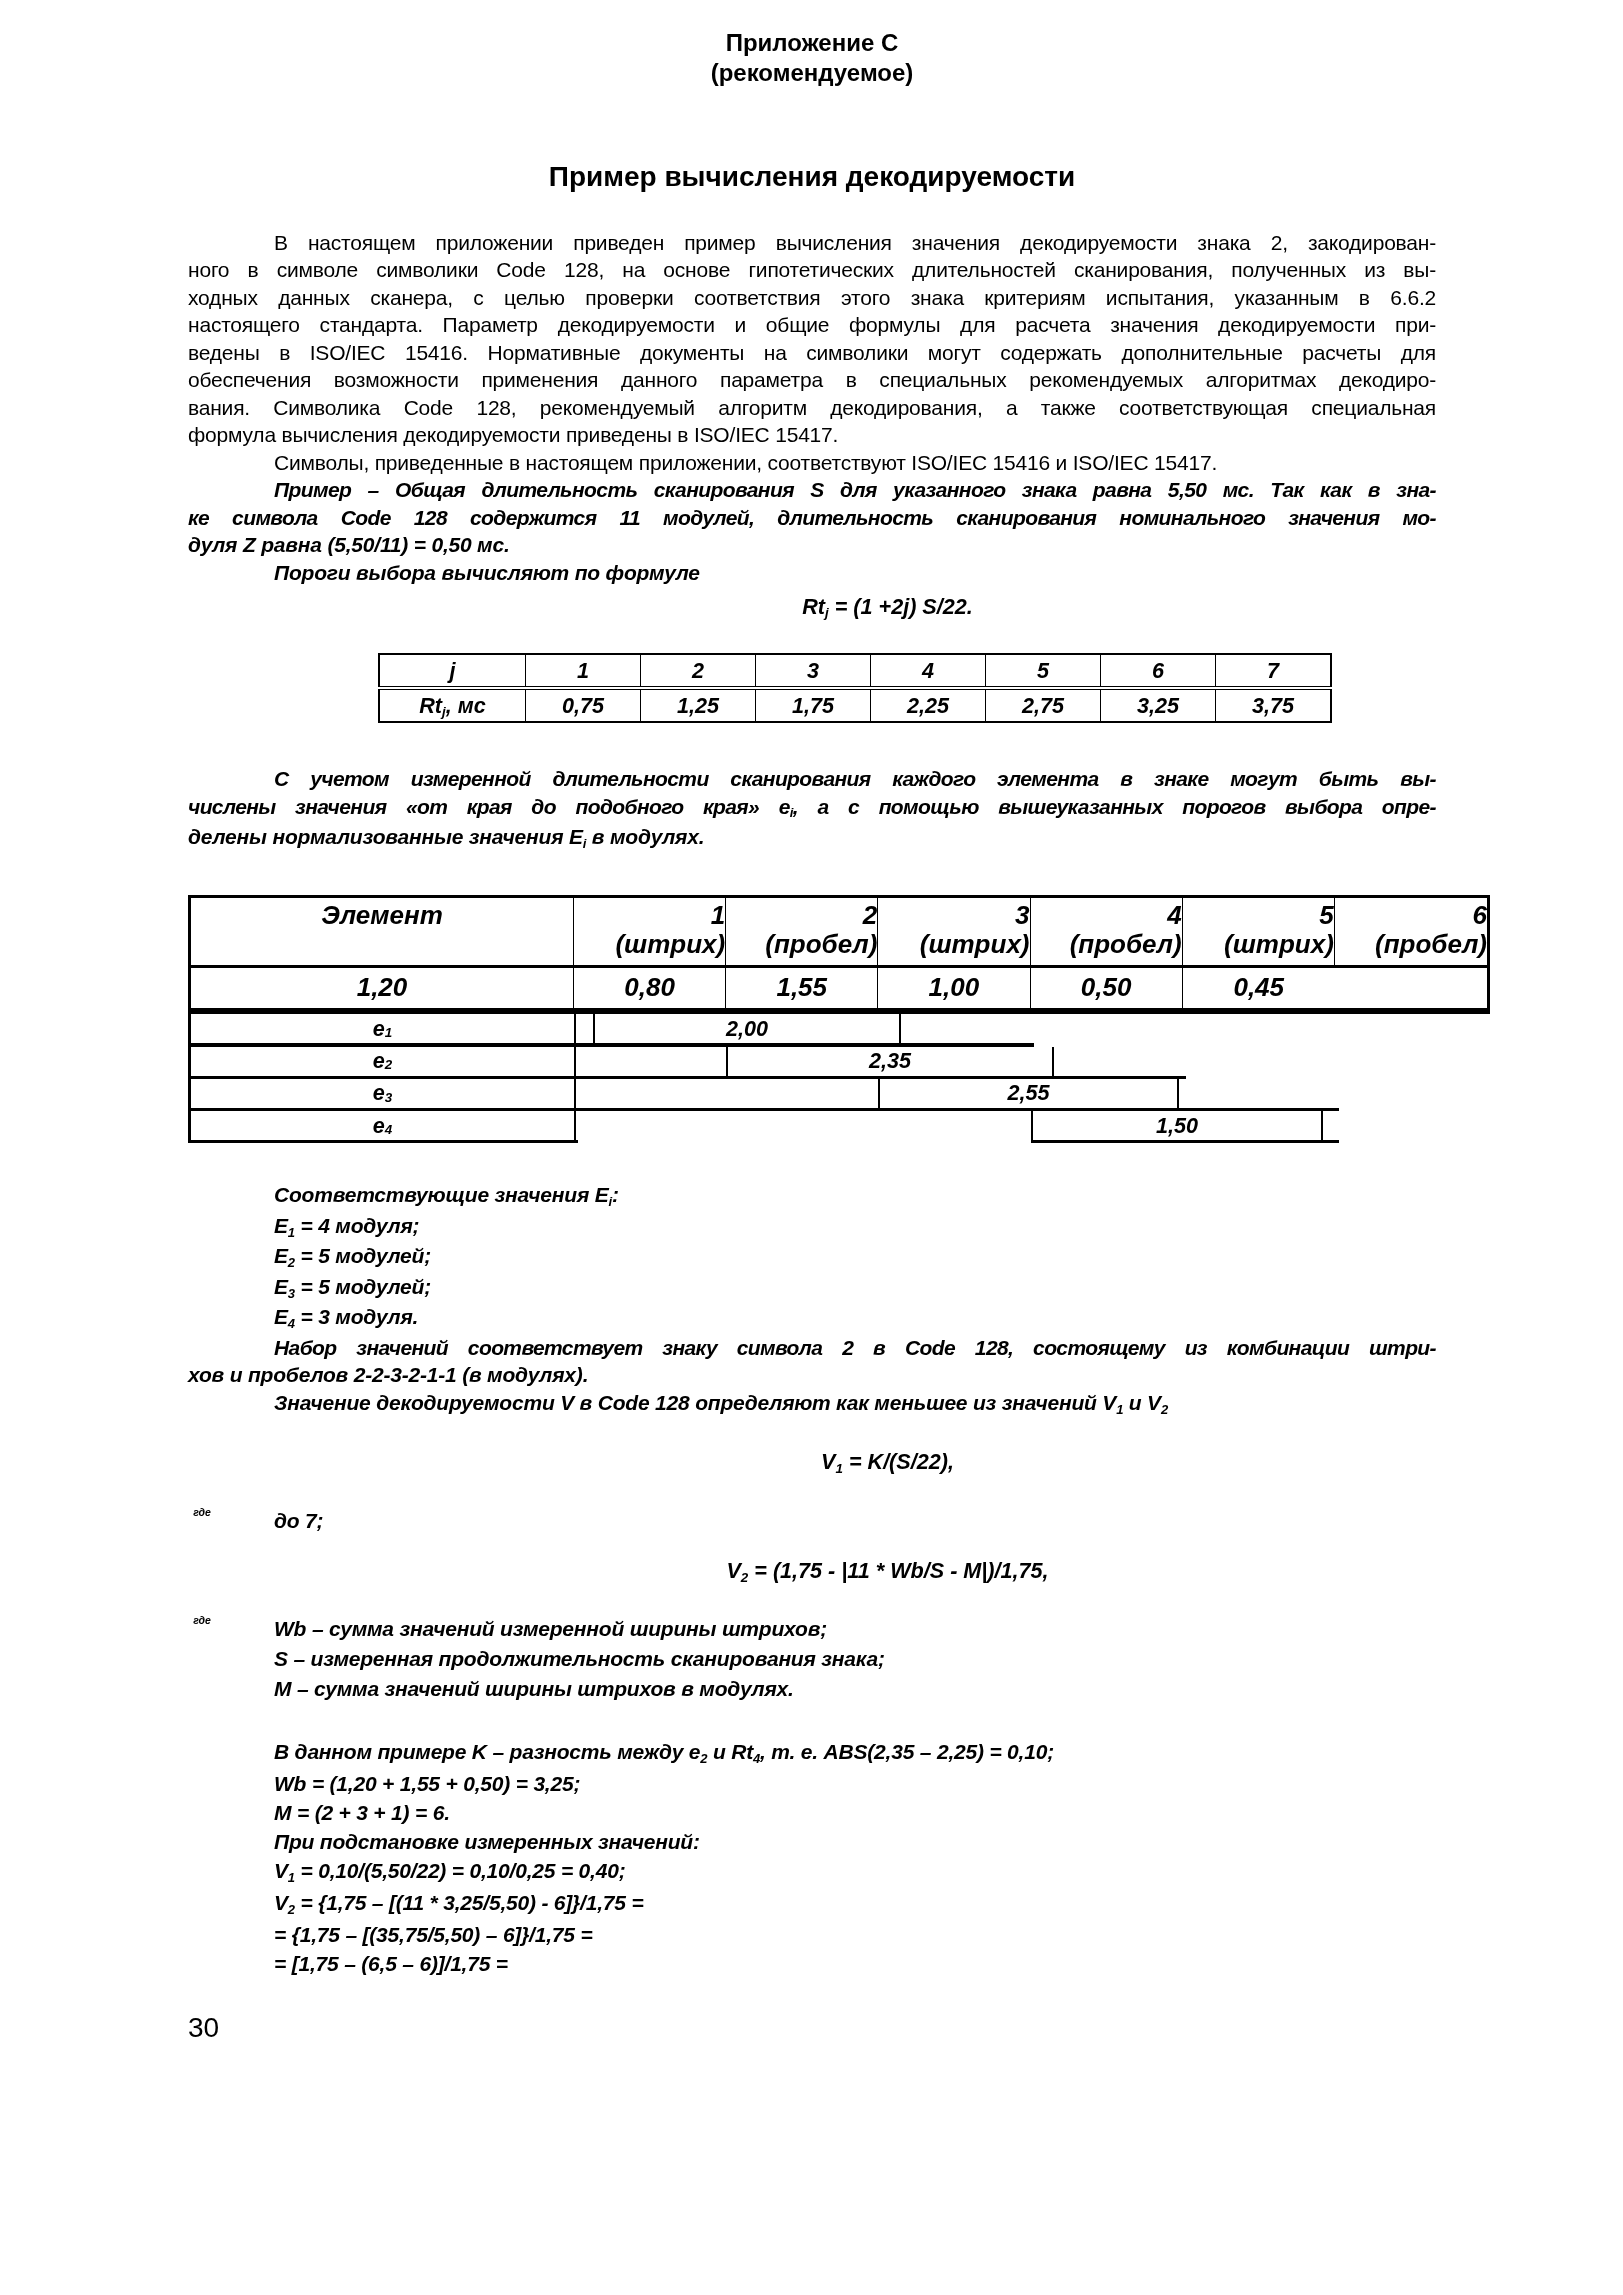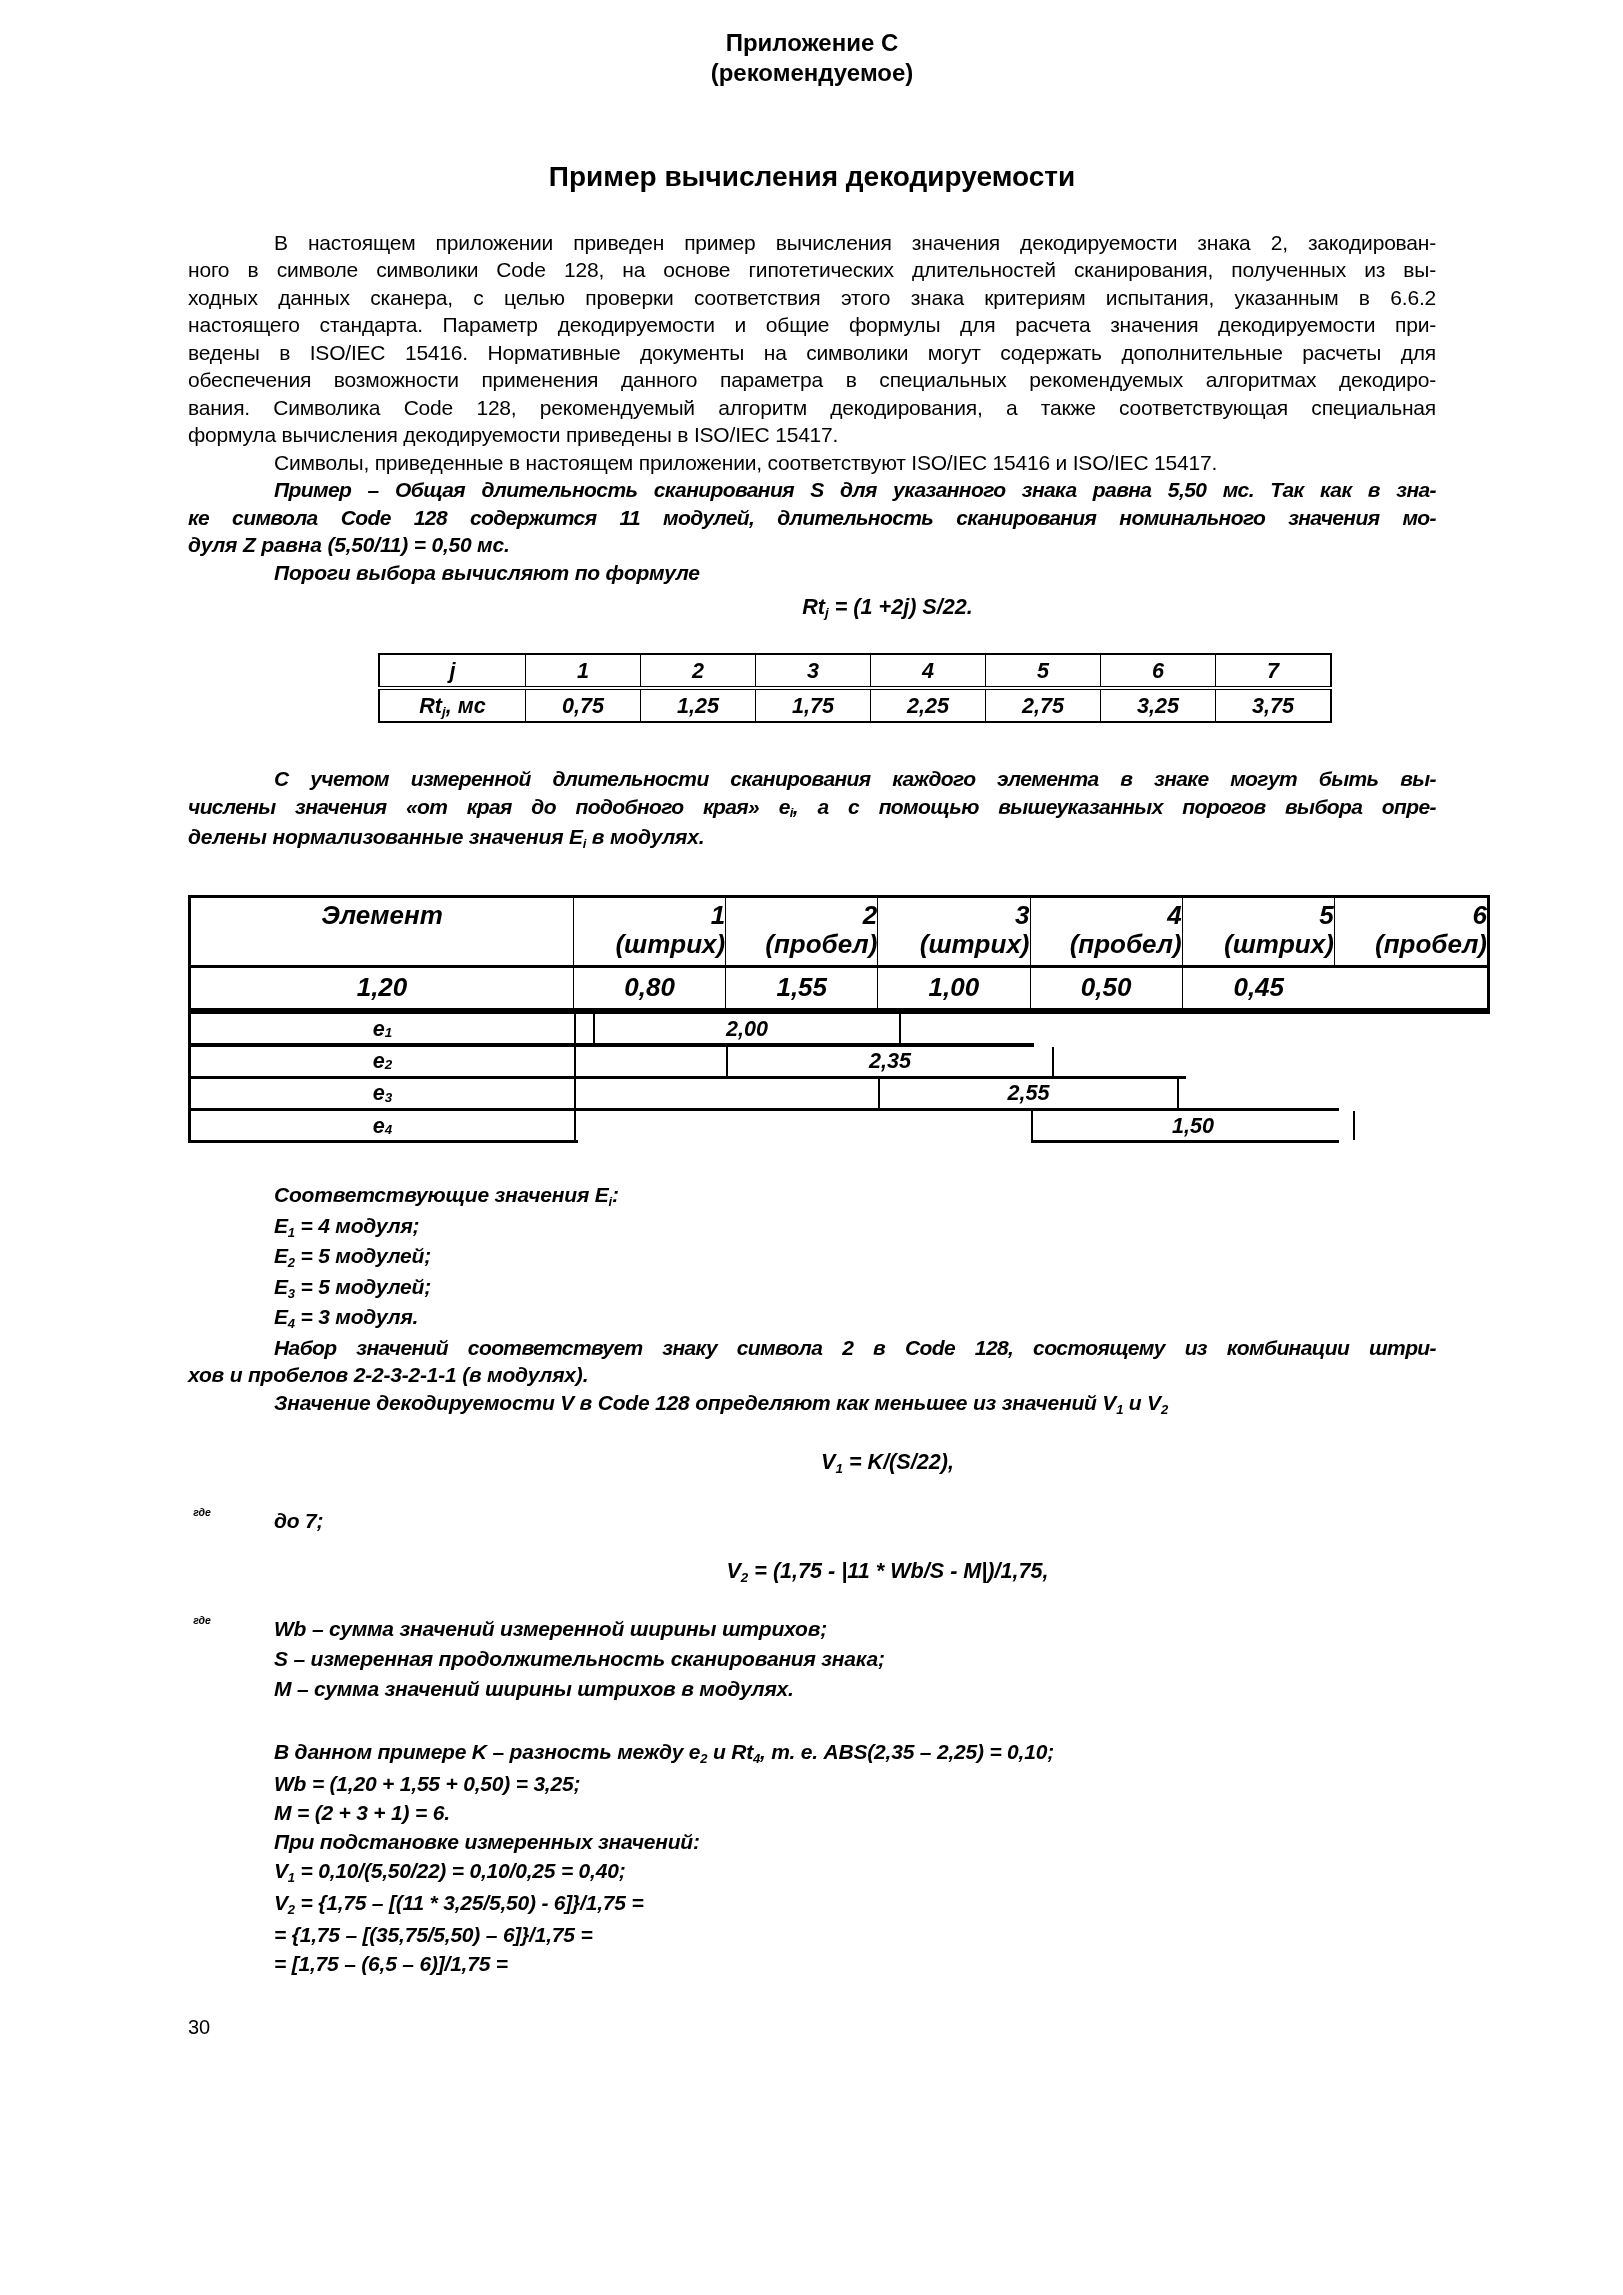--- a/index.html
+++ b/index.html
@@ -48,35 +48,35 @@
   .stair-row{position:relative;height:29px;}
   .stair-label{position:absolute;left:0;top:0;width:383px;height:29px;border-right:2px solid #000;
                display:flex;align-items:center;justify-content:center;
                font-weight:bold;font-style:italic;font-size:21.6px;}
   .stair-box{position:absolute;top:0;height:29px;border-left:2px solid #000;border-right:2px solid #000;
              display:flex;align-items:center;justify-content:center;
              font-weight:bold;font-style:italic;font-size:21.6px;box-sizing:border-box;}
   .box1{left:402px;width:308px;}
   .box2{left:535px;width:328px;}
   .box3{left:687px;width:301px;}
-  .box4{left:840px;width:324px;}
+  .box4{left:840px;width:292px;}
   .sep{height:3.3px;background:#000;}
   .sep1{width:843px;}
   .sep2{width:995px;}
   .sep3{width:1148px;}
   .bottom-seps{position:relative;height:3.3px;}
   .bseg{position:absolute;top:0;height:3.3px;background:#000;}
   .bseg-label{left:-3.3px;width:390px;}
   .bseg-box{left:840px;width:308px;}
   
   .where-row{position:relative;padding-left:86px;}
   .where-label{position:absolute;left:5.2px;top:0;font-weight:bold;font-style:italic;}
   .lh44 .line{line-height:29px;min-height:29px;}
   .lh46 .line{line-height:30px;min-height:30px;}
-  .page-num{margin-top:35px;font-size:20px;line-height:29px;}
+  .page-num{margin-top:35px;font-size:28px;line-height:29px;}
 </style>
 </head>
 <body>
 
 <div class="page">
   <div class="content">
 
 
     <div class="app-label">Приложение С</div>
     <div class="app-kind">(рекомендуемое)</div>

